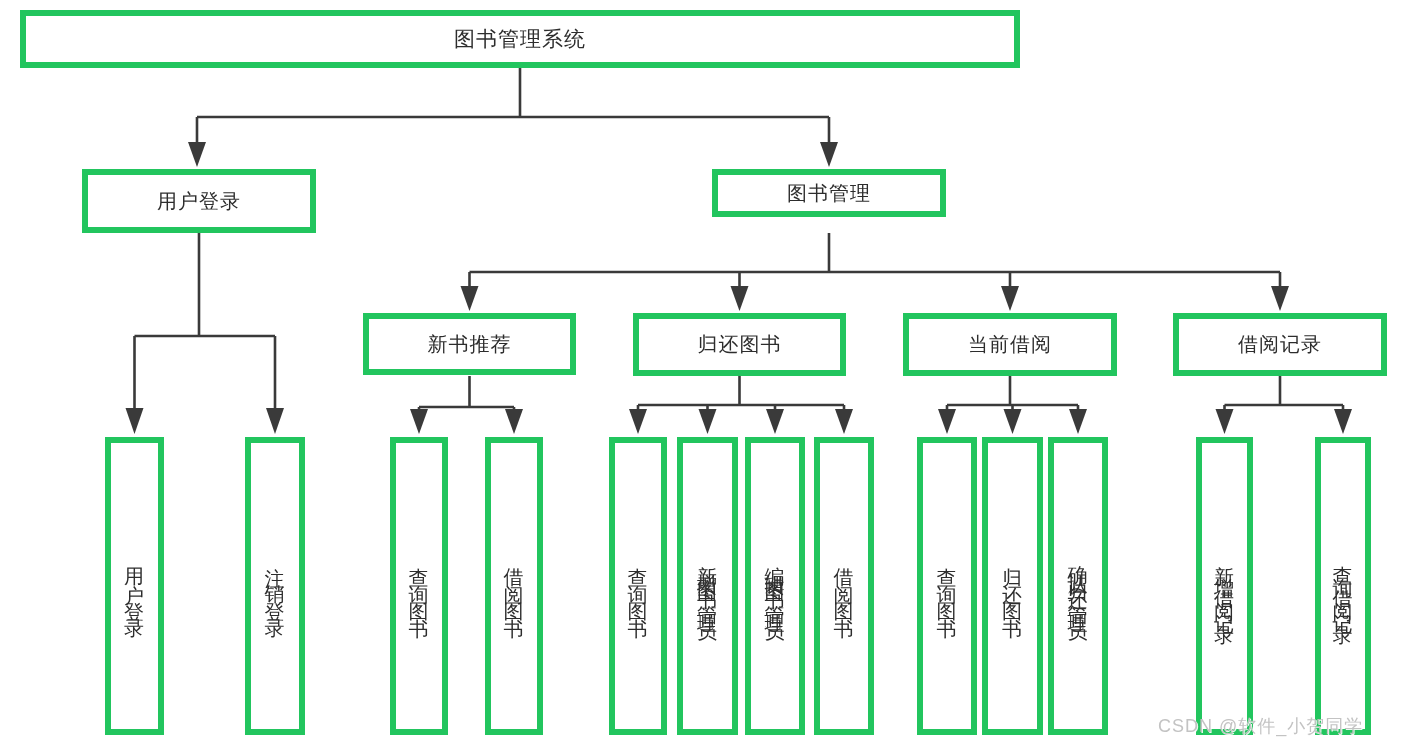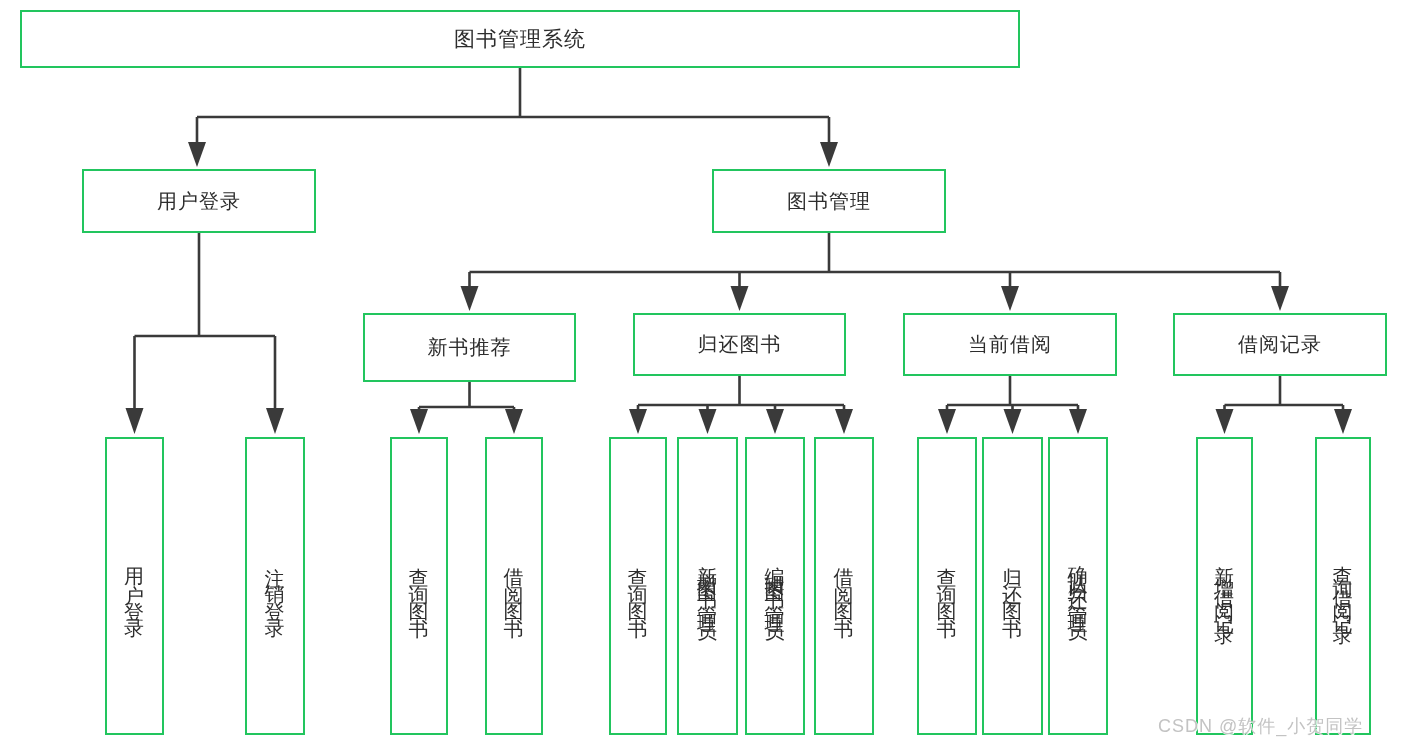--- a/index.html
+++ b/index.html
@@ -7,21 +7,21 @@
     position:relative;
     width:1405px;height:747px;
     background:#ffffff;
     font-family:"Liberation Sans","DejaVu Sans",sans-serif;
     overflow:hidden;
   }
   .connectors{position:absolute;left:0;top:0;z-index:0;}
   .box{
     position:absolute;
     box-sizing:border-box;
-    border:2px solid #22c55e;
+    border:6px solid #22c55e;
     background:#ffffff;
     display:flex;align-items:center;justify-content:center;
     color:#2d2d2d;
     z-index:1;
   }
   .hlabel{font-size:20px;letter-spacing:1px;white-space:nowrap;}
   .root .hlabel{font-size:21px;}
   .vtext{
     writing-mode:vertical-rl;
     text-orientation:mixed;
@@ -91,25 +91,25 @@
     </g>
   </svg>
 
   <div class="box root" style="left:20px;top:10px;width:1000px;height:58px">
     <span class="hlabel">图书管理系统</span>
   </div>
 
   <div class="box" style="left:82px;top:169px;width:234px;height:64px">
     <span class="hlabel">用户登录</span>
   </div>
-  <div class="box" style="left:712px;top:169px;width:234px;height:64px">
+  <div class="box" style="left:712px;top:169px;width:234px;height:48px">
     <span class="hlabel">图书管理</span>
   </div>
 
-  <div class="box" style="left:363px;top:313px;width:213px;height:69px">
+  <div class="box" style="left:363px;top:313px;width:213px;height:62px">
     <span class="hlabel">新书推荐</span>
   </div>
   <div class="box" style="left:633px;top:313px;width:213px;height:63px">
     <span class="hlabel">归还图书</span>
   </div>
   <div class="box" style="left:903px;top:313px;width:214px;height:63px">
     <span class="hlabel">当前借阅</span>
   </div>
   <div class="box" style="left:1173px;top:313px;width:214px;height:63px">
     <span class="hlabel">借阅记录</span>

